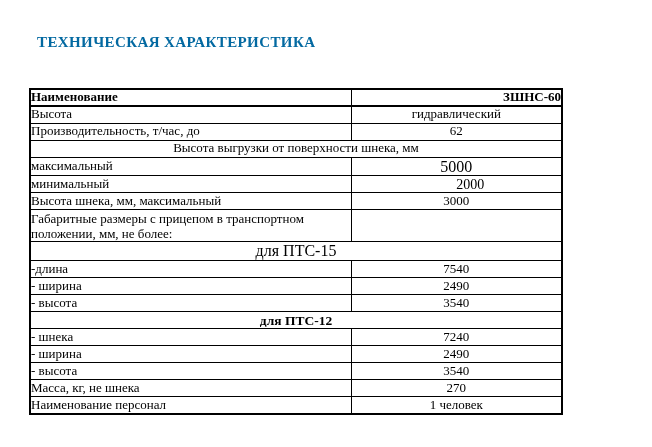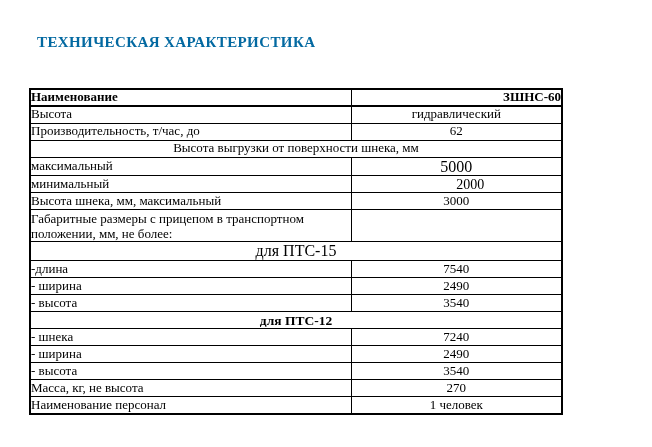--- a/index.html
+++ b/index.html
@@ -156,21 +156,21 @@
       <td class="label">- ширина</td>
       <td class="value">2490</td>
     </tr>
 
     <tr>
       <td class="label">- высота</td>
       <td class="value">3540</td>
     </tr>
 
     <tr>
-      <td class="label">Масса, кг, не высота</td>
+      <td class="label">Масса, кг, не шнека</td>
       <td class="value">270</td>
     </tr>
 
     <tr>
       <td class="label">Наименование персонал</td>
       <td class="value">1 человек</td>
     </tr>
 
   </tbody>
     </table>

